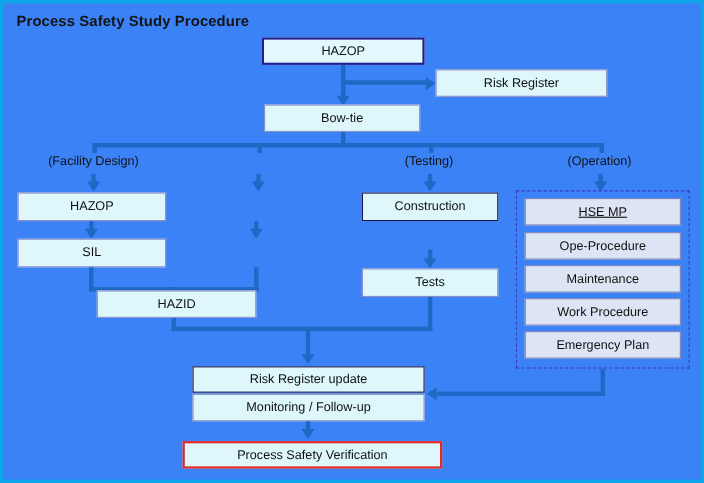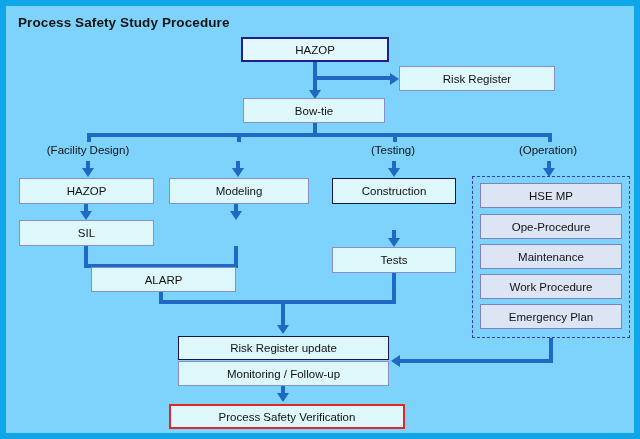--- a/index.html
+++ b/index.html
@@ -1,22 +1,22 @@
 <!DOCTYPE html>
 <html><head>
 <meta charset="utf-8">
 <style>
   html,body{margin:0;padding:0;background:#ffffff;}
   body{font-family:"Liberation Sans","DejaVu Sans",sans-serif;}
 
   #canvas{
     position:relative;
     width:640px;height:439px;
-    background:#7dd3fc;
-    border:6px solid #0ea5e9;
+    background:#3b82f6;
+    border:3px solid #0ea5e9;
     box-sizing:border-box;
     overflow:hidden;
   }
 
   .title{
     position:absolute;left:12px;top:9px;
     font-size:13.5px;font-weight:bold;color:#141414;
     letter-spacing:.1px;white-space:nowrap;
   }
 
@@ -100,51 +100,50 @@
 
   <div class="node" style="left:13px;top:172px;width:135px;height:26px;">HAZOP</div>
 
   <div class="ln v" style="left:78px;top:198px;height:11px;"></div>
   <div class="arrow-d" style="left:74px;top:205px;"></div>
 
   <div class="node" style="left:13px;top:214px;width:135px;height:26px;">SIL</div>
 
   <div class="ln v" style="left:78px;top:240px;height:22px;"></div>
 
-  <div class="node" style="left:163px;top:172px;width:140px;height:26px;">Modeling</div>
 
   <div class="ln v" style="left:228px;top:198px;height:11px;"></div>
   <div class="arrow-d" style="left:224px;top:205px;"></div>
 
 
   <div class="ln v" style="left:228px;top:240px;height:22px;"></div>
 
   <div class="ln h" style="left:78px;top:258px;width:154px;"></div>
   <div class="ln v" style="left:153px;top:258px;height:6px;"></div>
 
-  <div class="node" style="left:85px;top:261px;width:145px;height:25px;">ALARP</div>
+  <div class="node" style="left:85px;top:261px;width:145px;height:25px;">HAZID</div>
 
   <div class="ln v" style="left:153px;top:286px;height:12px;"></div>
 
   <div class="node dark" style="left:326px;top:172px;width:124px;height:26px;">Construction</div>
 
   <div class="ln v" style="left:386px;top:224px;height:12px;"></div>
   <div class="arrow-d" style="left:382px;top:232px;"></div>
 
   <div class="node" style="left:326px;top:241px;width:124px;height:26px;">Tests</div>
 
   <div class="ln v" style="left:386px;top:267px;height:31px;"></div>
 
   <div class="ln h" style="left:153px;top:294px;width:237px;"></div>
   <div class="ln v" style="left:275px;top:294px;height:27px;"></div>
   <div class="arrow-d" style="left:271px;top:319px;"></div>
 
   <div class="dashbox" style="left:466px;top:170px;width:158px;height:162px;"></div>
 
-  <div class="node op" style="left:474px;top:177px;width:142px;height:25px;">HSE MP</div>
+  <div class="node op" style="left:474px;top:177px;width:142px;height:25px;text-decoration:underline;">HSE MP</div>
   <div class="node op" style="left:474px;top:208px;width:142px;height:25px;">Ope-Procedure</div>
   <div class="node op" style="left:474px;top:238px;width:142px;height:25px;">Maintenance</div>
   <div class="node op" style="left:474px;top:268px;width:142px;height:25px;">Work Procedure</div>
   <div class="node op" style="left:474px;top:298px;width:142px;height:25px;">Emergency Plan</div>
 
   <div class="ln v" style="left:543px;top:332px;height:25px;"></div>
   <div class="ln h" style="left:394px;top:353px;width:151px;"></div>
   <div class="arrow-l" style="left:385px;top:349px;"></div>
 
   <div class="node dark" style="left:172px;top:330px;width:211px;height:24px;">Risk Register update</div>

